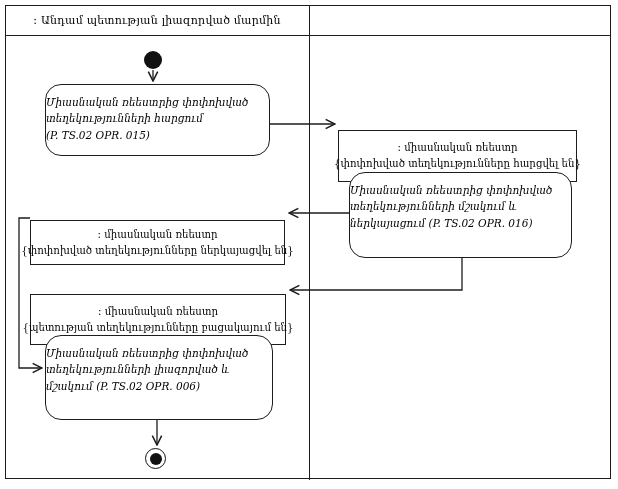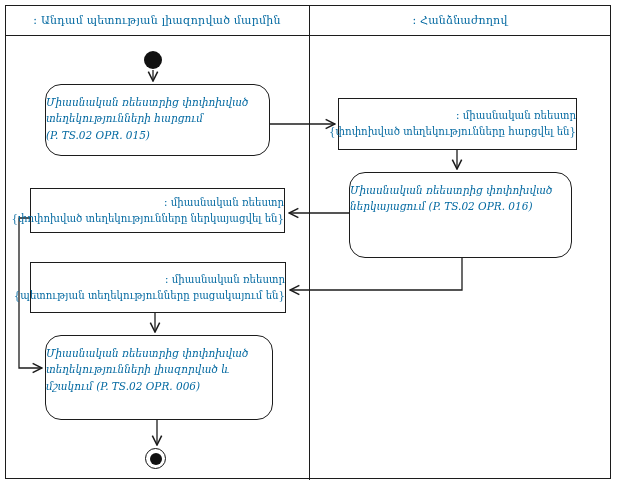--- a/index.html
+++ b/index.html
@@ -1,18 +1,18 @@
 <!DOCTYPE html>
 <html><head>
 <meta charset="utf-8">
 <style>
   html,body { margin:0; padding:0; background:#e8e8e8; }
   .canvas {
     position:relative; width:618px; height:489px; background:#ffffff;
-    font-family:"DejaVu Serif","DejaVu Sans",serif; color:#0369a1;
+    font-family:"DejaVu Serif","DejaVu Sans",serif; color:#000000;
     overflow:hidden;
   }
   .frame {
     position:absolute; left:5px; top:5px; width:604px; height:472px;
     border:1.5px solid #1c1c1c; box-sizing:content-box;
   }
   .lane-divider {
     position:absolute; left:309px; top:5px; height:475px; width:0;
     border-left:1.5px solid #1c1c1c;
   }
@@ -29,21 +29,21 @@
   .lane-title.right { left:310px; width:300px; }
 
   .action {
     position:absolute; border:1.5px solid #1c1c1c; border-radius:16px;
     background:#fff; box-sizing:border-box; text-align:left;
     font-size:10.5px; line-height:1.55; padding-top:9px;font-style:italic;
   }
   .objnode {
     position:absolute; border:1.5px solid #1c1c1c; background:#fff;
     box-sizing:border-box; text-align:center; font-size:10.2px; line-height:1.55;
-    display:flex; flex-direction:column; align-items:flex-end; justify-content:center;
+    display:flex; flex-direction:column; align-items:center; justify-content:center;margin-top:32px;
   }
   .objnode .ln, .action .ln { white-space:nowrap; }
 
   .start-node {
     position:absolute; left:144px; top:51px; width:18px; height:18px;
     border-radius:50%; background:#111;
   }
   .final-node {
     position:absolute; left:145px; top:448px; width:21px; height:21px;
     border-radius:50%; border:1.6px solid #111; box-sizing:border-box;
@@ -56,21 +56,20 @@
 </head>
 <body>
 
 <div class="canvas">
 
   <div class="frame"></div>
   <div class="lane-divider"></div>
   <div class="header-sep"></div>
 
   <div class="lane-title left">: Անդամ պետության լիազորված մարմին</div>
-  <div class="lane-title right">: Հանձնաժողով</div>
 
   <svg class="edges" viewBox="0 0 618 489" fill="none" stroke="#1c1c1c" stroke-width="1.3">
     <defs>
       <marker id="arrow" viewBox="0 0 10 10" refX="9" refY="5" markerWidth="9" markerHeight="9" orient="auto">
         <path d="M1,1 L9,5 L1,9" fill="none" stroke="#1c1c1c" stroke-width="1.3"></path>
       </marker>
     </defs>
     <path d="M153,70 L153,81" marker-end="url(#arrow)"></path>
     <path d="M270,124 L335,124" marker-end="url(#arrow)"></path>
     <path d="M457,150 L457,169" marker-end="url(#arrow)"></path>
@@ -89,20 +88,21 @@
     <div class="ln">(P. TS.02 OPR. 015)</div>
   </div>
 
   <div class="objnode" style="left:338px; top:98px; width:239px; height:52px;">
     <div class="ln">: միասնական ռեեստր</div>
     <div class="ln">{փոփոխված տեղեկությունները հարցվել են}</div>
   </div>
 
   <div class="action" style="left:349px; top:172px; width:223px; height:86px;">
     <div class="ln">Միասնական ռեեստրից փոփոխված</div>
+    <div class="ln">տեղեկությունների մշակում և</div>
     <div class="ln">ներկայացում (P. TS.02 OPR. 016)</div>
   </div>
 
   <div class="objnode" style="left:30px; top:188px; width:255px; height:45px;">
     <div class="ln">: միասնական ռեեստր</div>
     <div class="ln">{փոփոխված տեղեկությունները ներկայացվել են}</div>
   </div>
 
   <div class="objnode" style="left:30px; top:262px; width:256px; height:51px;">
     <div class="ln">: միասնական ռեեստր</div>

